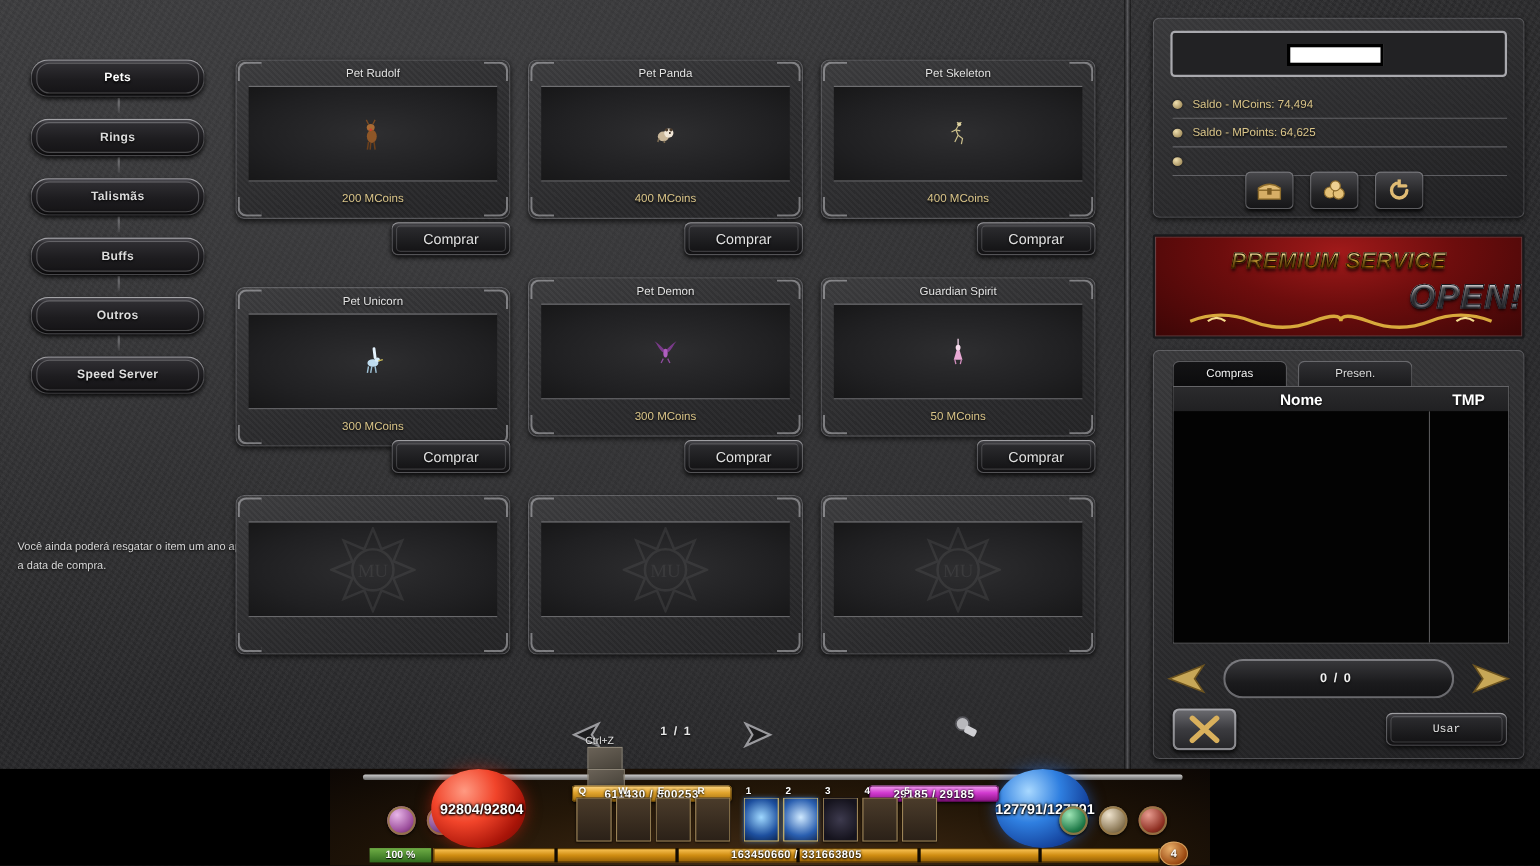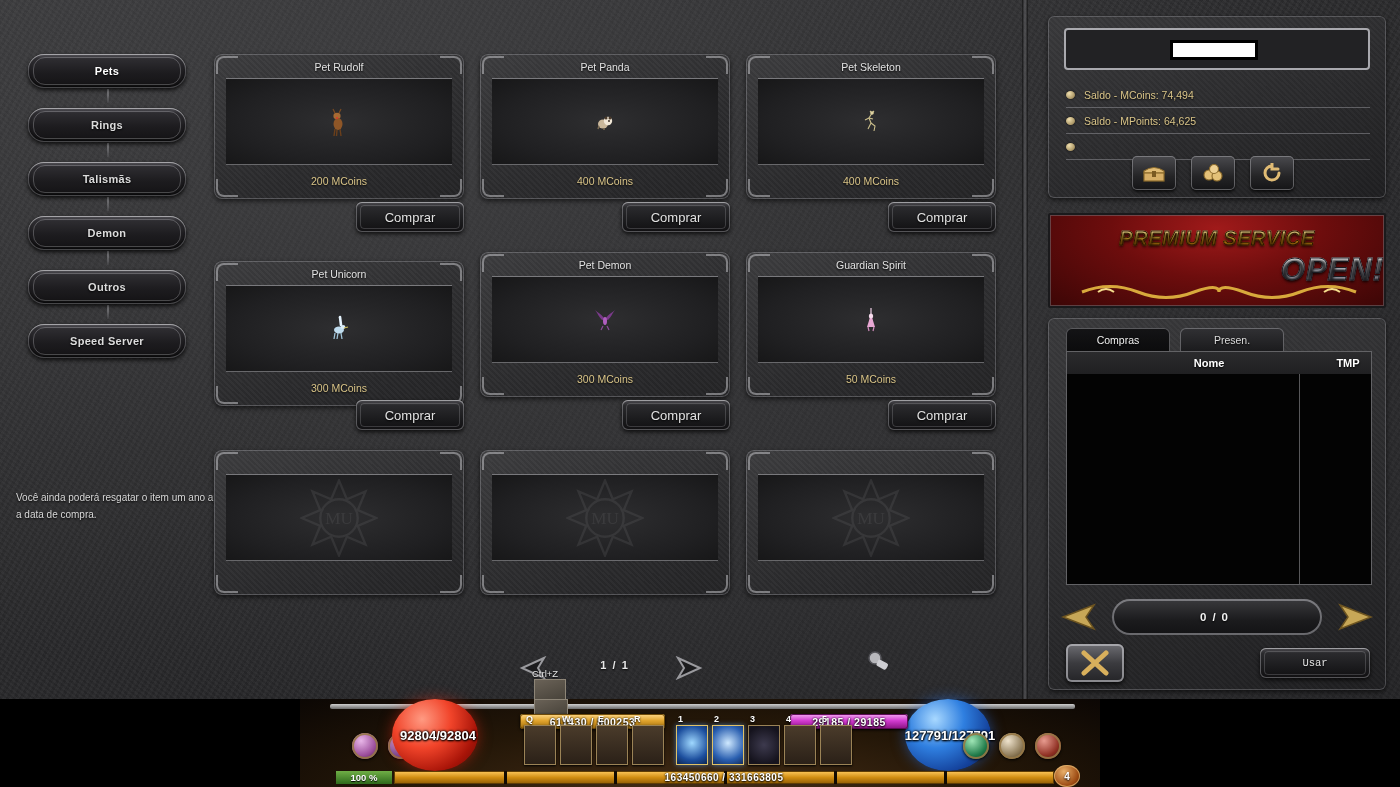--- a/index.html
+++ b/index.html
@@ -239,21 +239,21 @@
   #ltab-presen { left:132px; }
   .list-box{
     position:absolute; left:18px; top:33px; width:306px; height:234px;
     background:#060606;
     box-shadow: inset 0 0 0 1px rgba(175,175,180,0.55);
   }
   .list-head{
     position:absolute; left:1px; right:1px; top:1px; height:22px;
     background: linear-gradient(180deg,#2b2b2d,#202022);
     display:flex; align-items:center;
-    color:#ffffff; font-size:11px; font-weight:bold; text-shadow:0 1px 2px #000;padding-left:26px;
+    color:#ffffff; font-size:14px; font-weight:bold; text-shadow:0 1px 2px #000;
   }
   .col-nome{ flex:0 0 232px; text-align:center; }
   .col-tmp { flex:1; text-align:center; }
   .list-body{
     position:absolute; left:1px; right:1px; top:23px; bottom:1px;
     background:#030303;
   }
   .list-divider{
     position:absolute; left:232px; top:0; bottom:0; width:1px;
     background: rgba(190,190,195,0.45);
@@ -431,21 +431,21 @@
     <div class="side-sep"></div>
     <div class="side-btn">
       <span>Rings</span>
     </div>
     <div class="side-sep"></div>
     <div class="side-btn">
       <span>Talismãs</span>
     </div>
     <div class="side-sep"></div>
     <div class="side-btn">
-      <span>Demon</span>
+      <span>Buffs</span>
     </div>
     <div class="side-sep"></div>
     <div class="side-btn">
       <span>Outros</span>
     </div>
     <div class="side-sep"></div>
     <div class="side-btn">
       <span>Speed Server</span>
     </div>
   </div>

